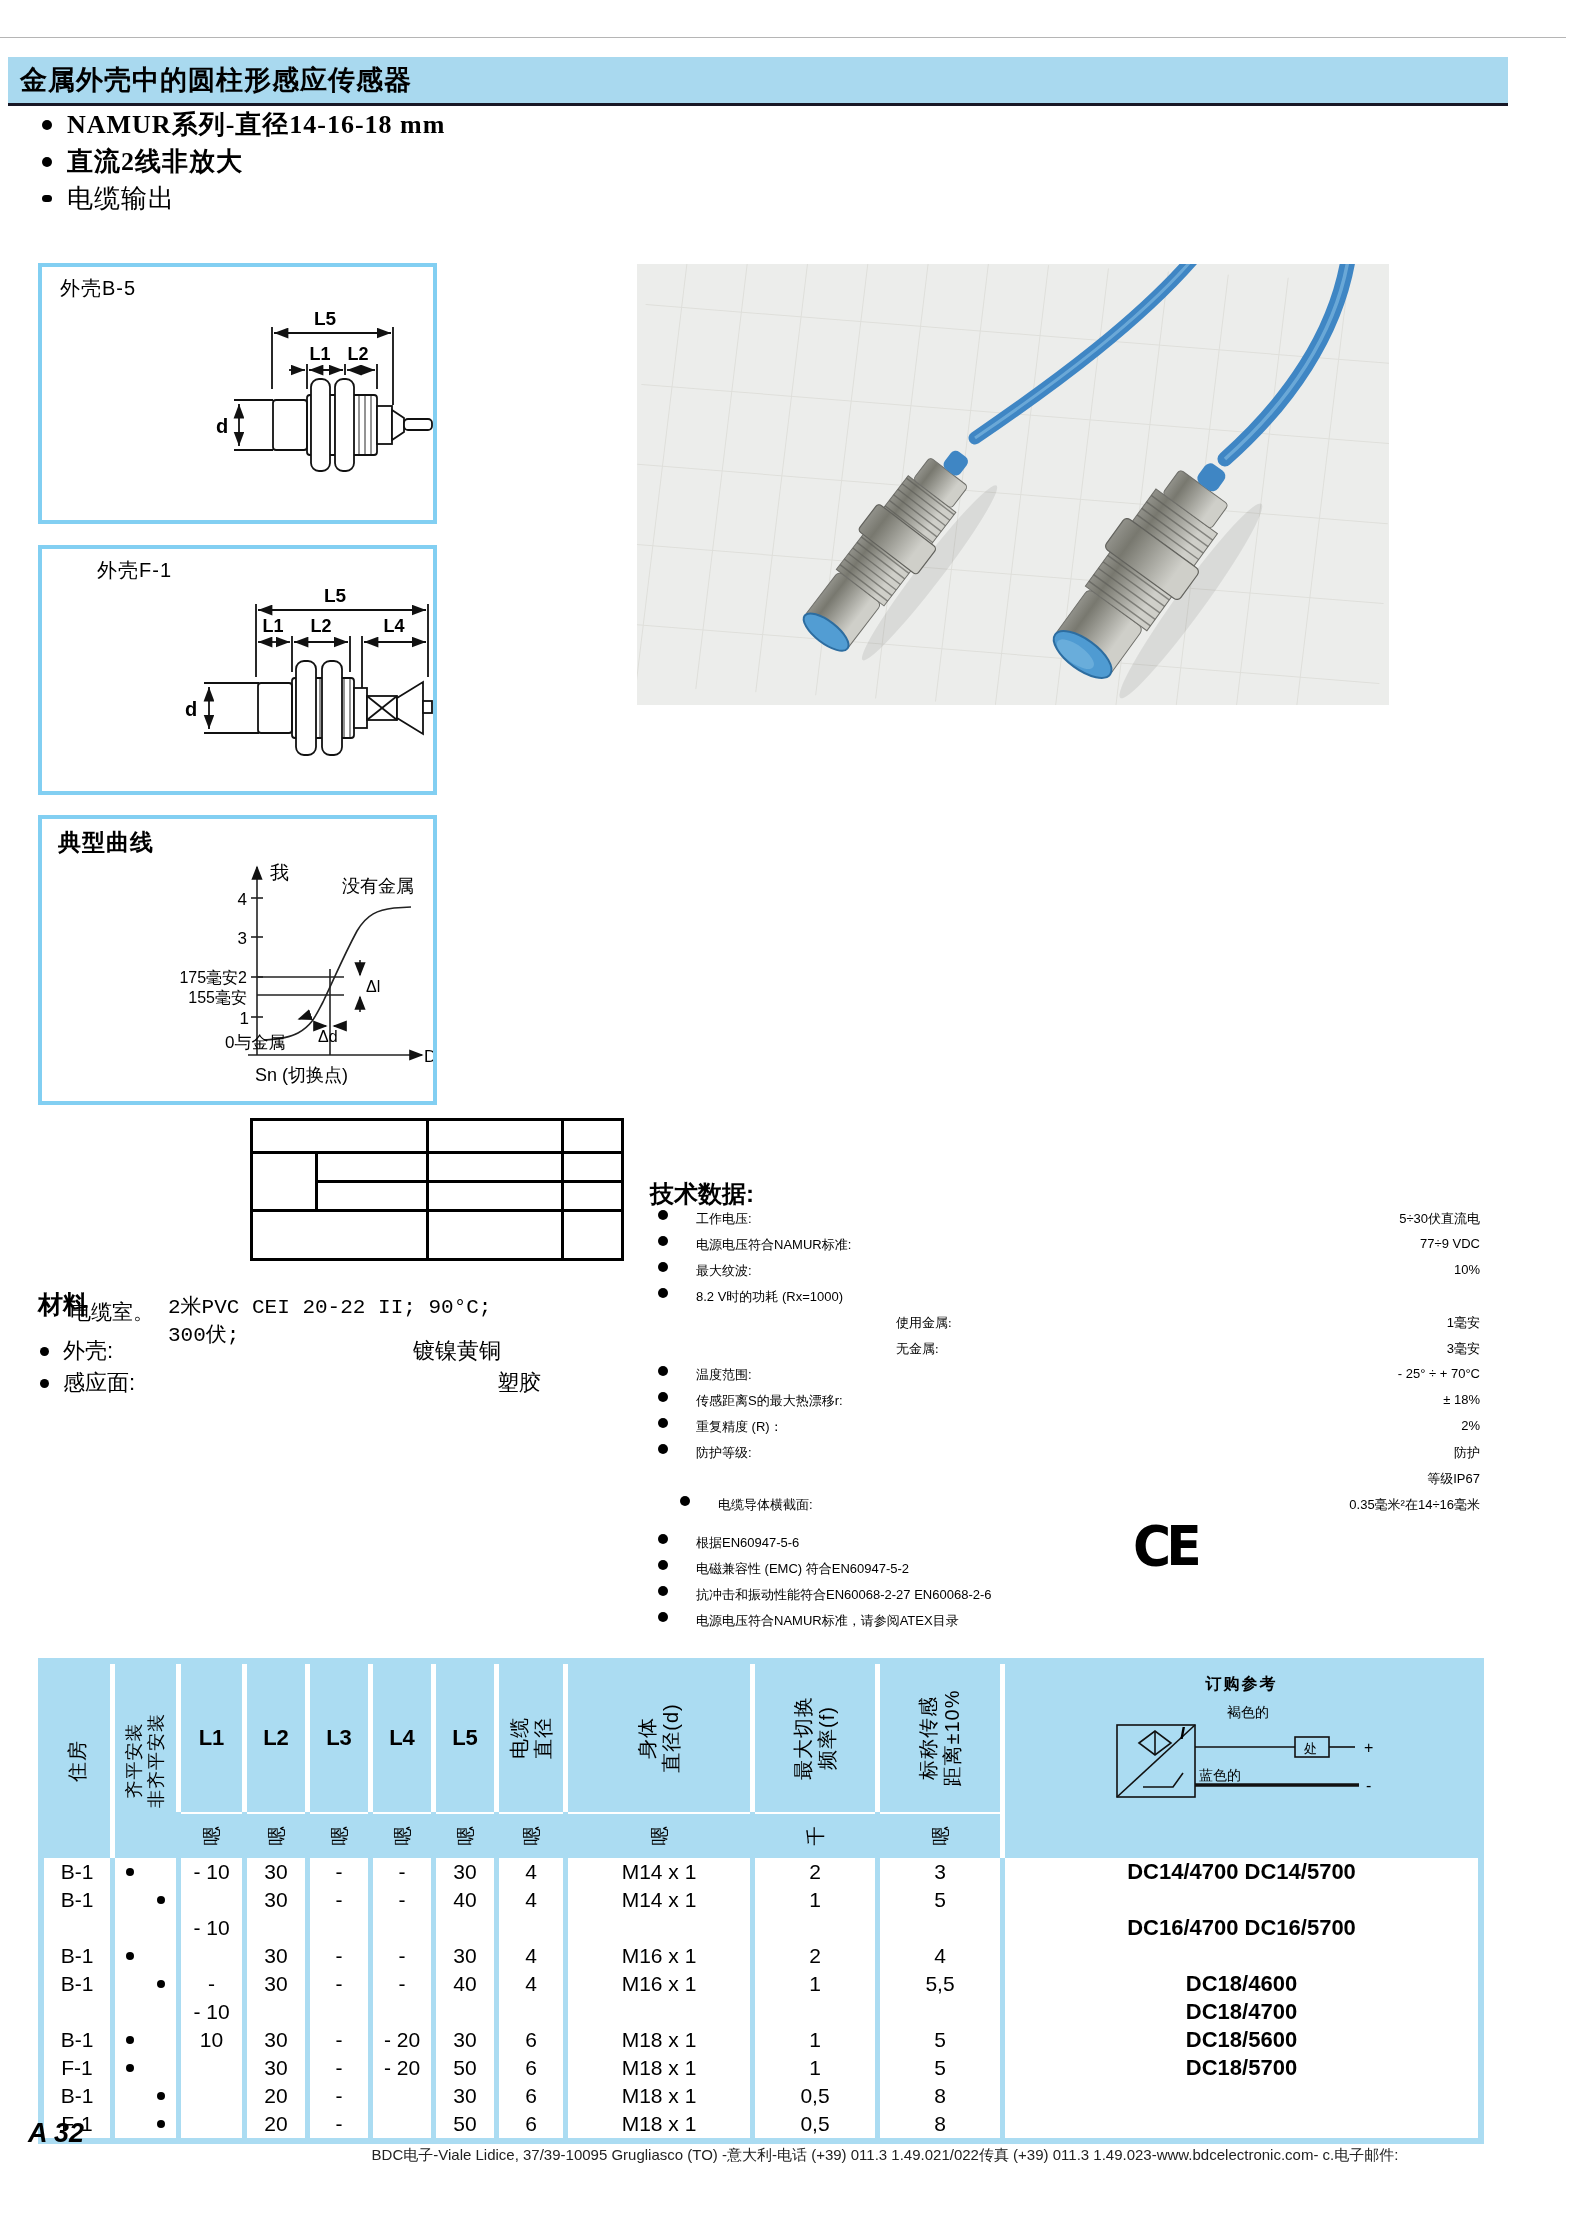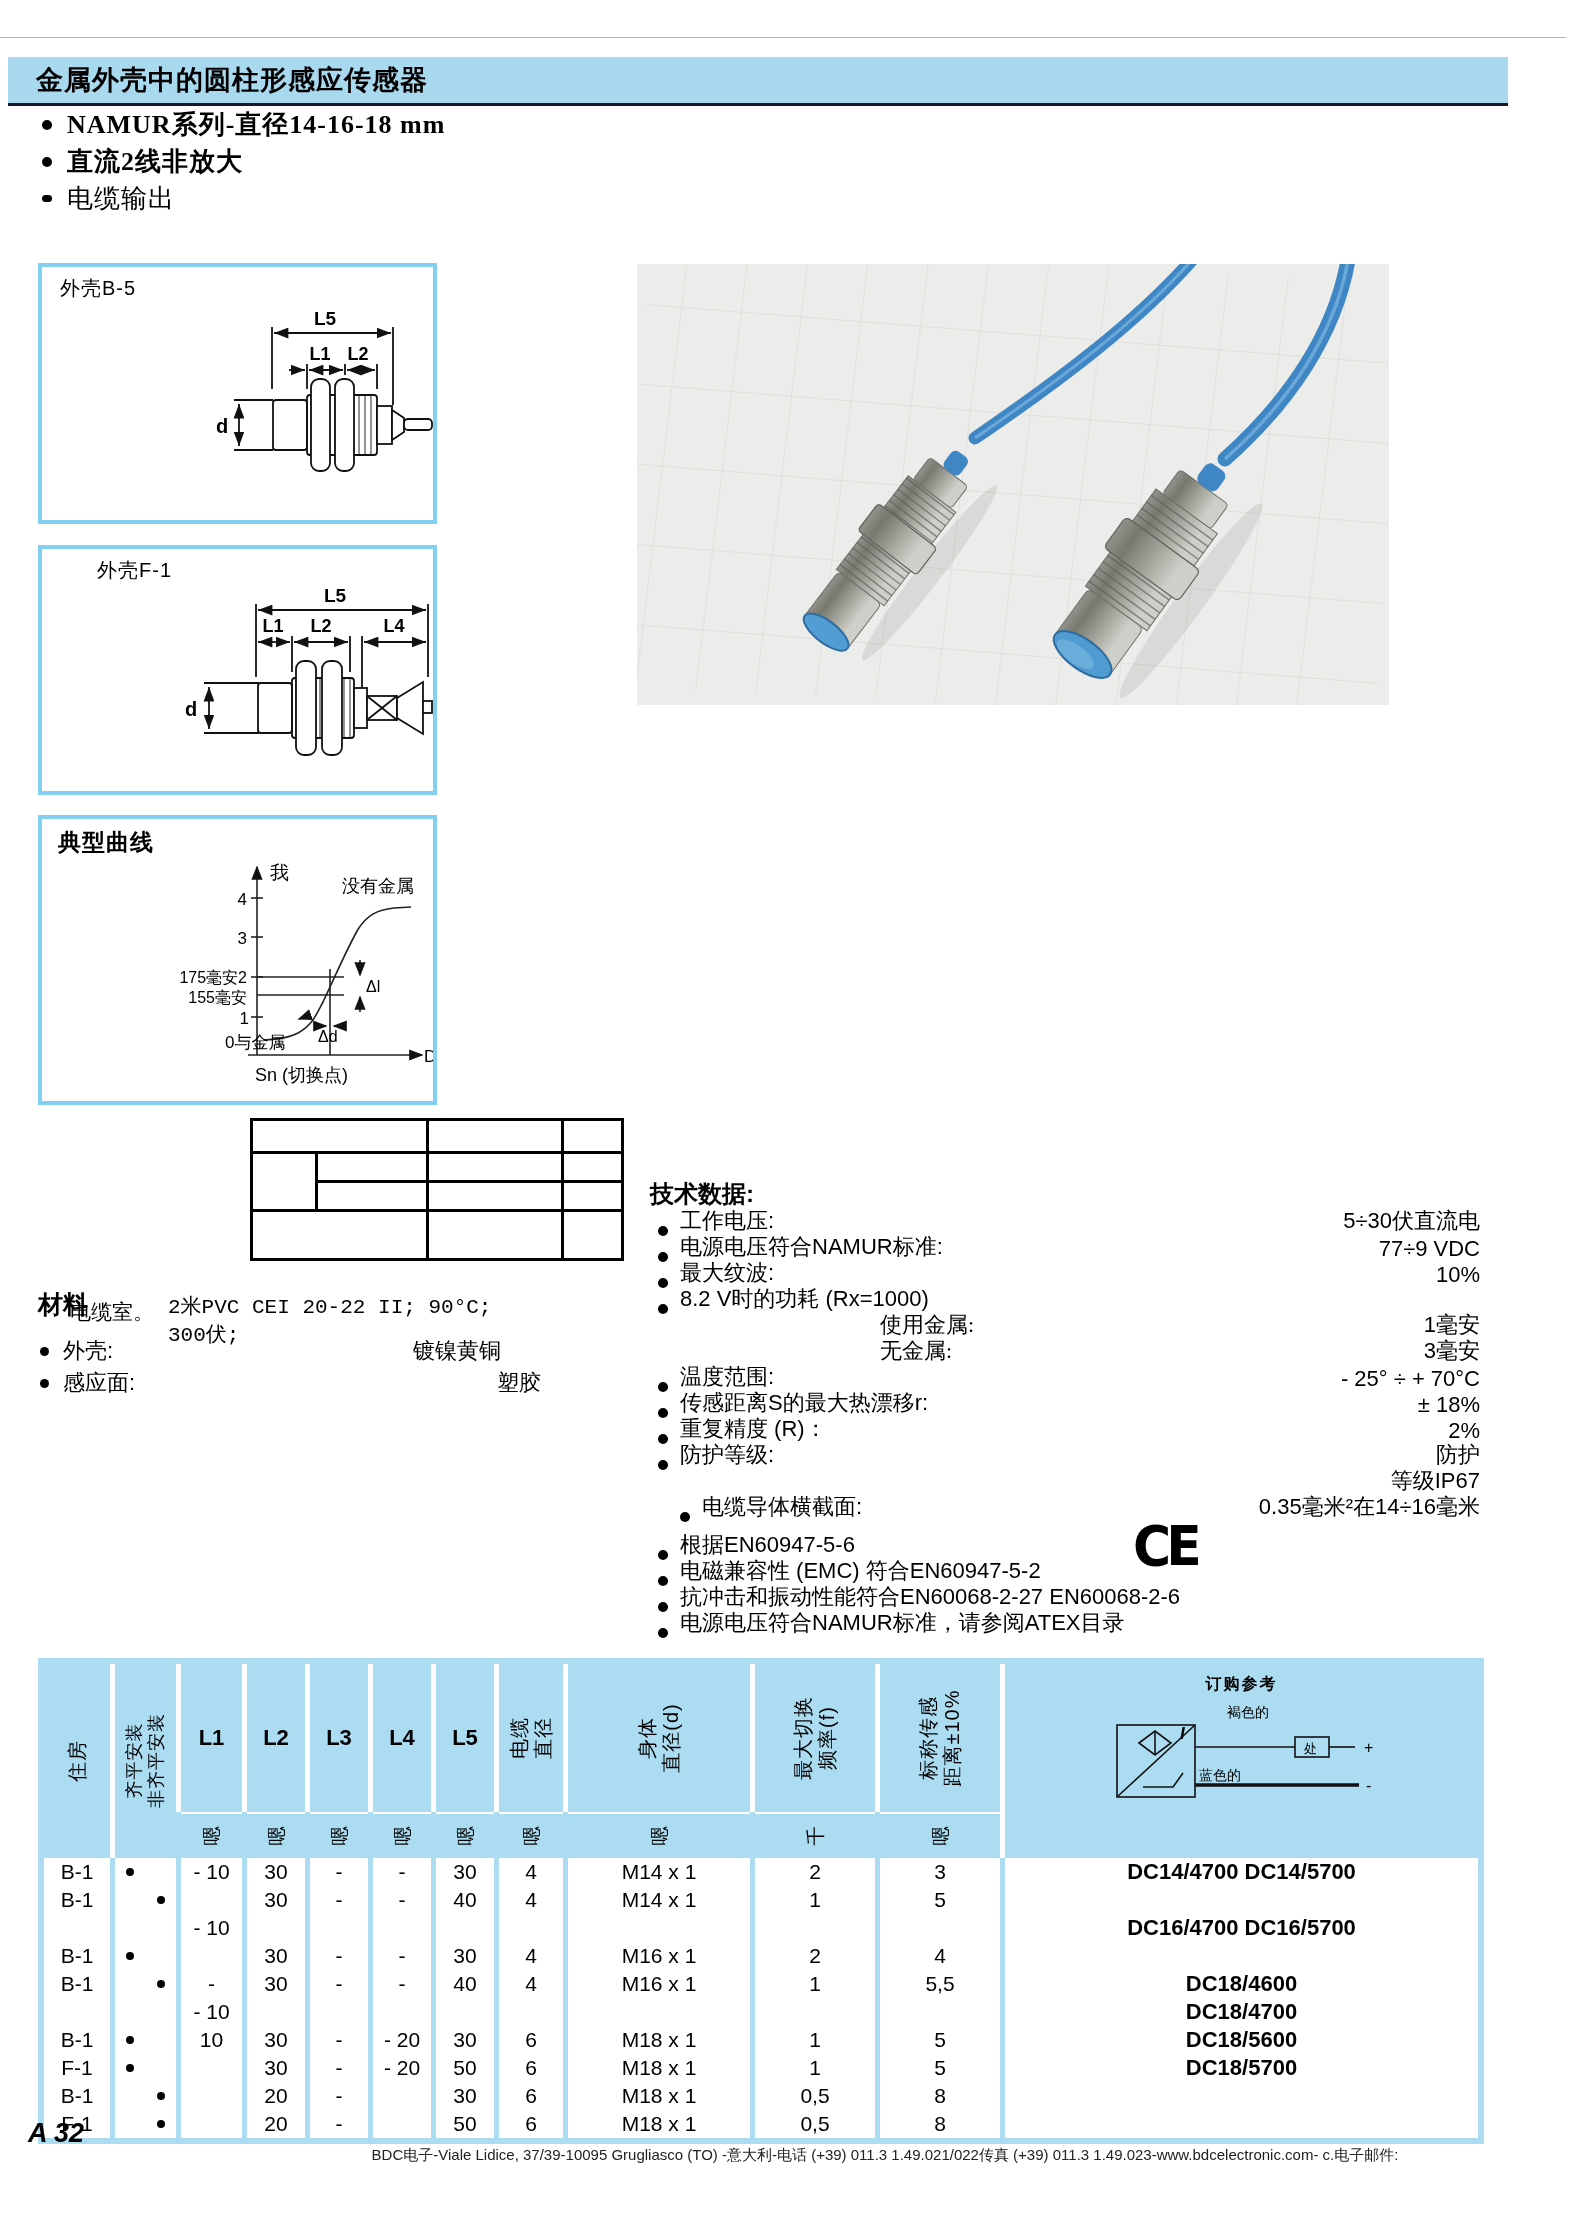--- a/index.html
+++ b/index.html
@@ -4,21 +4,21 @@
 <style>
   html,body{margin:0;padding:0;background:#fff;}
   #page{position:relative;width:1580px;height:2222px;background:#ffffff;overflow:hidden;
         font-family:"Liberation Sans","DejaVu Sans",sans-serif;color:#000;}
   .abs{position:absolute;}
 
   
   #top-rule{left:0;top:37px;width:1566px;height:1px;background:#b5b5b5;}
   #header-bar{left:8px;top:57px;width:1500px;height:46px;background:#a9d9ef;border-bottom:3px solid #181826;
               display:flex;align-items:center;}
-  #header-bar .t{padding-left:12px;font-size:27px;font-weight:bold;letter-spacing:1px;margin-left:16px;}
+  #header-bar .t{padding-left:12px;font-size:27px;font-weight:bold;letter-spacing:1px;}
 
   
   #top-bullets{left:36px;top:106px;width:700px;}
   .bi{display:flex;align-items:center;height:37px;font-family:Liberation Serif, serif;}
   .bi .bdot{width:10px;height:10px;background:#000;border-radius:50%;margin:0 15px 0 6px;flex:0 0 auto;}
   .bi .btx{font-size:26px;font-weight:bold;letter-spacing:1px;}
   .bi:nth-child(3) .bdot{height:7px;border-radius:5px;}
   .bi:nth-child(3) .btx{font-weight:500;}
 
   
@@ -39,21 +39,21 @@
   #mat-cable-note{position:absolute;left:34px;top:14px;font-size:21px;}
   #mat-cable-spec{position:absolute;left:132px;top:8px;font-size:21px;font-family:"Liberation Mono",monospace;}
   .mat-item{position:absolute;left:4px;display:flex;align-items:center;}
   .mat-item .bdot{width:9px;height:9px;border-radius:50%;background:#000;margin-right:14px;}
   .mat-item .ml{font-size:22px;}
   .mat-val{position:absolute;width:175px;text-align:right;font-size:22px;}
 
   
   #tech{left:650px;top:1178px;width:830px;}
   #tech-heading{font-size:24px;font-weight:bold;height:32px;}
-  .trow{display:flex;align-items:flex-end;height:26px;font-size:22px;}
+  .trow{display:flex;align-items:flex-start;height:26px;font-size:13px;gap:16px;}
   .trow .tb{width:10px;height:10px;border-radius:50%;background:#000;margin:0 12px 0 8px;flex:0 0 auto;}
   .trow .tb.hidden{visibility:hidden;}
   .trow .tlbl{white-space:pre;}
   .trow .tval{margin-left:auto;white-space:pre;}
   .trow.indent .tlbl{padding-left:200px;font-family:Liberation Serif, serif;}
   .trow.indent2 .tb{margin-left:30px;}
   #tech-notes{margin-top:12px;}
   #tech-notes .trow{height:26px;}
   #ce-mark{left:1133px;top:1516px;font-size:52px;font-weight:bold;letter-spacing:-5px;
            font-family:"DejaVu Sans",sans-serif;transform:scaleY(1.05);}

